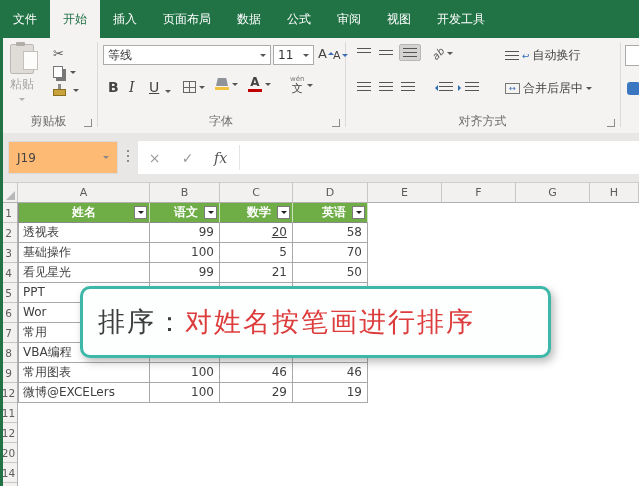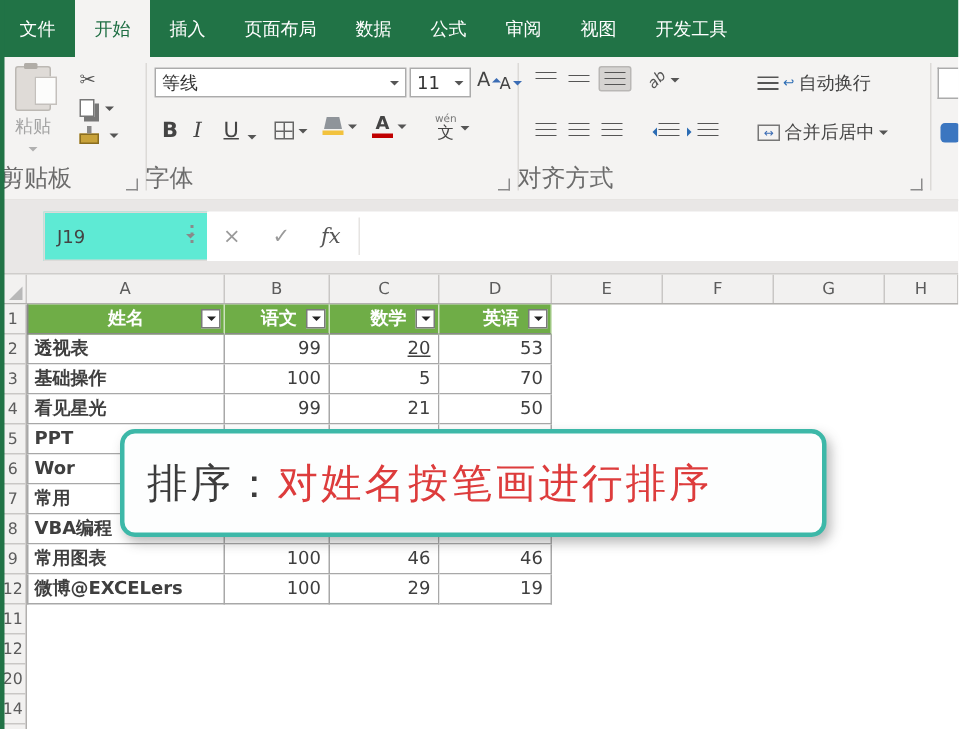--- a/index.html
+++ b/index.html
@@ -10,21 +10,21 @@
   .tabbar{position:absolute;left:0;top:0;right:0;height:38px;background:#217346;display:flex;align-items:stretch;z-index:3;}
   .tab{display:flex;align-items:center;padding:0 13px;color:#fff;font-size:12px;white-space:nowrap;}
   .tab.sel{background:#f4f3f2;color:#1e6e43;}
   .tellme{position:absolute;right:0;top:0;height:38px;left:452px;display:flex;align-items:center;color:#fff;}
   .bulb{width:11px;height:11px;border:2px solid #fff;border-radius:50%;position:relative;margin:0 6px 4px 4px;flex:none;}
   .bulb::after{content:"";position:absolute;left:2px;top:11px;width:3px;height:3px;background:#fff;}
   .tellme-box{flex:1;height:38px;display:flex;align-items:center;background:#2e8656;padding-left:8px;font-size:12px;white-space:nowrap;overflow:hidden;}
   
   .ribbon{position:absolute;left:0;top:38px;right:0;height:95px;background:#f4f3f2;border-bottom:1px solid #d2cfcc;z-index:2;}
   .gsep{position:absolute;top:4px;bottom:6px;width:1px;background:#dcdad7;}
-  .glabel{position:absolute;bottom:3px;font-size:16px;color:#6c6c6c;}
+  .glabel{position:absolute;bottom:3px;font-size:12px;color:#6c6c6c;text-align:center;}
   .lau{position:absolute;bottom:6px;width:7px;height:7px;border-right:1px solid #8b8b8b;border-bottom:1px solid #8b8b8b;}
   .rbtn{position:absolute;display:flex;align-items:center;gap:3px;color:#444;}
   .car{width:0;height:0;border:3px solid transparent;border-top-color:#555;display:inline-block;flex:none;margin-top:3px;}
   .car.up{border-top-color:transparent;border-bottom-color:#3b6cb4;margin-top:-3px;}
   .car.blue{border-top-color:#3b6cb4;}
   .combo{position:absolute;background:#fff;border:1px solid #ababab;display:flex;align-items:center;padding:0 4px;height:20px;box-sizing:border-box;}
   .combo .fill{flex:1;}
   .clip{position:relative;width:22px;height:28px;background:#d9d4ce;border:1px solid #aaa59f;border-radius:2px;}
   .clip::before{content:"";position:absolute;left:5px;top:-3px;width:9px;height:4px;background:#9b968f;border-radius:1px;}
   .clip::after{content:"";position:absolute;right:-5px;top:6px;width:13px;height:17px;background:#fff;border:1px solid #b5b0aa;}
@@ -38,41 +38,41 @@
   .fillic{width:12px;height:8px;background:#8f949a;clip-path:polygon(15% 0,85% 0,100% 100%,0 100%);}
   .ubar{width:14px;height:3px;margin-top:1px;}
   .ubar.red{background:#c00000;}
   .ubar.yel{background:#f2c23e;}
   .stack{display:flex;flex-direction:column;align-items:center;line-height:1;}
   .mer{width:15px;height:11px;border:1px solid #777;display:flex;align-items:center;justify-content:center;font-size:8px;color:#3b6cb4;box-sizing:border-box;}
   .ori{display:inline-block;transform:rotate(-45deg);font-size:10px;color:#555;font-style:italic;}
   .b{font-weight:bold;} .i{font-style:italic;font-family:"DejaVu Serif","Liberation Serif",serif;} .u{text-decoration:underline;}
   
   .fbar{position:absolute;left:0;top:133px;right:0;height:50px;background:#e9e7e6;border-bottom:1px solid #cfcdcb;box-sizing:border-box;z-index:2;}
-  .namebox{position:absolute;left:8px;top:8px;width:110px;height:33px;background:#5eead4;border:1px solid #dcdad8;display:flex;align-items:center;padding:0 8px;box-sizing:border-box;color:#444;margin-left:21px;}
+  .namebox{position:absolute;left:8px;top:8px;width:110px;height:33px;background:#fdba74;border:1px solid #dcdad8;display:flex;align-items:center;padding:0 8px;box-sizing:border-box;color:#444;}
   .dots{position:absolute;left:127px;top:17px;width:2px;height:2px;background:#8a8a8a;box-shadow:0 5px #8a8a8a,0 10px #8a8a8a;}
   .fxpanel{position:absolute;left:138px;top:8px;right:0;height:33px;background:#fff;display:flex;align-items:center;color:#9a9a9a;}
   .fxbtn{width:33px;text-align:center;font-size:14px;}
   .fxdiv{width:1px;height:25px;background:#e6e4e2;margin:0 2px;}
   
   .sheet{position:absolute;left:0;top:183px;right:0;bottom:0;background:#fff;}
   .colheads{position:absolute;left:0;top:0;right:0;height:20px;display:flex;background:#f2f1f0;border-bottom:1px solid #b2b0ae;box-sizing:border-box;}
   .corner{width:18px;flex:none;border-right:1px solid #c9c7c5;position:relative;box-sizing:border-box;}
   .corner::after{content:"";position:absolute;right:2px;bottom:2px;border-left:9px solid transparent;border-bottom:9px solid #b8b8b8;}
   .colh{flex:none;text-align:center;line-height:19px;font-size:11px;color:#5c5c5c;border-right:1px solid #c9c7c5;box-sizing:border-box;}
   .rowheads{position:absolute;left:0;top:20px;width:18px;bottom:0;background:#f2f1f0;border-right:1px solid #b2b0ae;box-sizing:border-box;}
   .rowh{height:20px;line-height:20px;text-align:center;font-size:10.5px;color:#5c5c5c;border-bottom:1px solid #c9c7c5;box-sizing:border-box;}
   .dtable{position:absolute;left:18px;top:20px;}
   .trow{display:flex;}
   .th{height:20px;box-sizing:border-box;position:relative;color:#fff;font-weight:bold;font-size:12px;line-height:19px;border-right:1px solid rgba(255,255,255,.65);border-bottom:1px solid #8a8a8a;text-align:right;padding-right:21px;flex:none;}
   .th.first{text-align:center;padding-right:0;border-left:1px solid #8a8a8a;}
   .filter{position:absolute;right:2px;top:3px;width:13px;height:13px;background:#fff;border:1px solid #7a7a7a;box-sizing:border-box;display:flex;align-items:center;justify-content:center;}
   .filter .car{margin:2px 0 0 0;border-width:3px;border-top-color:#222;}
   .td{height:20px;box-sizing:border-box;border-right:1px solid #a8a8a8;border-bottom:1px solid #a8a8a8;font-size:12px;line-height:19px;color:#3f3f3f;background:#fff;flex:none;white-space:nowrap;overflow:hidden;}
-  .td.first{border-left:1px solid #a8a8a8;padding-left:4px;font-weight:bold;}
+  .td.first{border-left:1px solid #a8a8a8;padding-left:4px;}
   .td.num{text-align:right;padding-right:5px;}
   
   .callout{position:absolute;left:80px;top:286px;width:471px;height:72px;background:#fdfefe;border:3px solid #3db8a8;border-radius:10px;box-shadow:3px 4px 8px rgba(60,60,60,.35);display:flex;align-items:center;padding-left:15px;box-sizing:border-box;z-index:10;font-size:27px;letter-spacing:2px;white-space:nowrap;}
   .callout .pre{color:#3c3c3c;}
   .callout .msg{color:#dd3c3c;}
   
   .fragcombo{position:absolute;left:625px;top:45px;width:14px;height:21px;background:#fff;border:1px solid #ababab;border-right:none;box-sizing:border-box;z-index:2;}
   .fragblue{position:absolute;left:627px;top:82px;width:13px;height:13px;border-radius:3px;background:#3b76c0;z-index:2;}
   .edge{position:absolute;left:0;top:0;bottom:0;width:3px;background:#217346;z-index:20;}
 </style>
@@ -285,21 +285,21 @@
               <i class="car"></i>
             </span></div>
           <div class="th" style="width: 75px; background: rgb(111, 173, 71);"><span>英语</span><span class="filter">
               <i class="car"></i>
             </span></div>
         </div>
         <div class="trow">
           <div class="td first" style="width: 132px;">透视表</div>
           <div class="td num" style="width: 70px;">99</div>
           <div class="td num" style="width: 73px; text-decoration: underline;">20</div>
-          <div class="td num" style="width: 75px;">53</div>
+          <div class="td num" style="width: 75px;">58</div>
         </div>
         <div class="trow">
           <div class="td first" style="width: 132px;">基础操作</div>
           <div class="td num" style="width: 70px;">100</div>
           <div class="td num" style="width: 73px;">5</div>
           <div class="td num" style="width: 75px;">70</div>
         </div>
         <div class="trow">
           <div class="td first" style="width: 132px;">看见星光</div>
           <div class="td num" style="width: 70px;">99</div>

